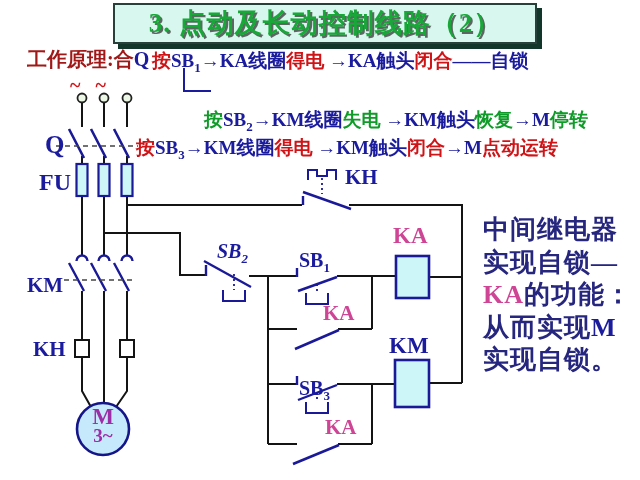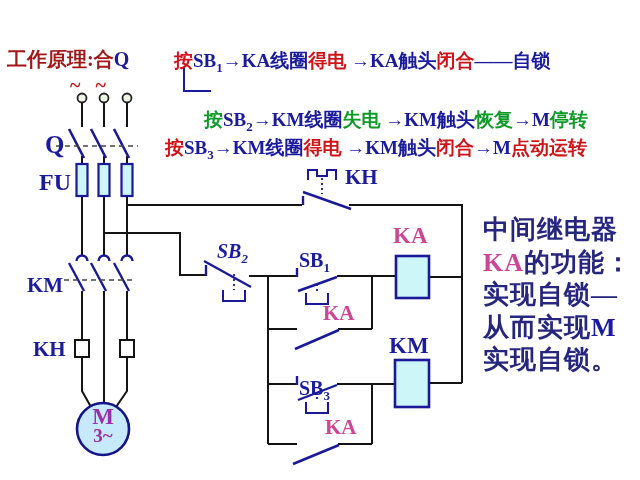--- a/index.html
+++ b/index.html
@@ -8,21 +8,21 @@
   svg{position:absolute;left:0;top:0;z-index:1;}
   .lbl{position:absolute;z-index:2;font-weight:bold;white-space:nowrap;line-height:1;}
   .navy{color:#1b1b9e;}
   .pink{color:#cf4596;}
   .purple{color:#9c2fa8;}
   
   .seg-navy{color:#1b1b9e;}
   .seg-red{color:#cf1418;}
   .seg-green{color:#0f9b28;}
   .seg-pink{color:#cf4596;}
-  .seg-maroon{color:#a01818;}
+  .seg-maroon{color:#a01818;margin-left:20px;}
   .seg-note{color:#26267f;}
   .title-box{position:absolute;left:113px;top:3px;width:420px;height:37px;z-index:3;
     background:#d8f7ef;border:2px solid #27403a;box-shadow:5px 5px 0 #12372a;
     text-align:center;line-height:36px;font-size:27px;font-weight:bold;color:#18a838;
     text-shadow:2px 2px 0 rgba(40,40,40,0.7);letter-spacing:1px;}
   .formula{position:absolute;z-index:2;font-size:19px;font-weight:bold;white-space:nowrap;}
   .formula sub{font-size:13px;}
   .connector{position:absolute;left:183px;top:68px;width:26px;height:22px;z-index:2;
     border-left:2.5px solid #1b1b9e;border-bottom:2.5px solid #1b1b9e;}
   .note{position:absolute;left:483px;top:214px;width:157px;z-index:2;
@@ -135,31 +135,32 @@
     </g>
 
     <g>
       <rect x="396" y="256" width="33" height="42" fill="#cdf6f9" stroke="#1a1a99" stroke-width="2.6"></rect>
     </g>
     <g>
       <rect x="395" y="360" width="34" height="47" fill="#cdf6f9" stroke="#1a1a99" stroke-width="2.6"></rect>
     </g>
   </svg>
 
+  <div class="title-box">3. 点动及长动控制线路（2）</div>
 
   <div class="formula" style="left:7px;top:46px;font-size:20px;"><span class="seg-maroon">工作原理:合</span><span class="seg-navy">Q</span></div>
-  <div class="formula" style="left:152px;top:48px;margin-left:22px;"><span class="seg-red">按</span><span class="seg-navy">SB</span><sub class="seg-navy">1</sub><span class="seg-navy">→KA线圈</span><span class="seg-red">得电</span><span class="seg-navy"> →KA触头</span><span class="seg-red">闭合</span><span class="seg-navy">——自锁</span></div>
+  <div class="formula" style="left:152px;top:48px;"><span class="seg-red">按</span><span class="seg-navy">SB</span><sub class="seg-navy">1</sub><span class="seg-navy">→KA线圈</span><span class="seg-red">得电</span><span class="seg-navy"> →KA触头</span><span class="seg-red">闭合</span><span class="seg-navy">——自锁</span></div>
   <div class="connector"></div>
   <div class="formula" style="left:164px;top:107px;margin-left:40px;"><span class="seg-green">按</span><span class="seg-navy">SB</span><sub class="seg-navy">2</sub><span class="seg-navy">→KM线圈</span><span class="seg-green">失电</span><span class="seg-navy"> →KM触头</span><span class="seg-green">恢复</span><span class="seg-navy">→M</span><span class="seg-green">停转</span></div>
-  <div class="formula" style="left:165px;top:135px;"><span class="seg-red">按</span><span class="seg-navy">SB</span><sub class="seg-navy">3</sub><span class="seg-navy">→KM线圈</span><span class="seg-red">得电</span><span class="seg-navy"> →KM触头</span><span class="seg-red">闭合</span><span class="seg-navy">→M</span><span class="seg-red">点动运转</span></div>
+  <div class="formula" style="left:136px;top:135px;"><span class="seg-red">按</span><span class="seg-navy">SB</span><sub class="seg-navy">3</sub><span class="seg-navy">→KM线圈</span><span class="seg-red">得电</span><span class="seg-navy"> →KM触头</span><span class="seg-red">闭合</span><span class="seg-navy">→M</span><span class="seg-red">点动运转</span></div>
 
   <div class="note">
     <div><span class="seg-note">中间继电器</span></div>
+    <div><span class="seg-note">实现自锁—</span></div>
     <div><span class="seg-pink">KA</span><span class="seg-note">的功能：</span></div>
-    <div><span class="seg-note">实现自锁—</span></div>
     <div><span class="seg-note">从而实现</span><span class="seg-navy">M</span></div>
     <div><span class="seg-note">实现自锁。</span></div>
   </div>
 
   <div class="tildes">~ ~</div>
   <div class="lbl navy" style="left:45px;top:132px;font-size:25px;">Q</div>
   <div class="lbl navy" style="left:39px;top:170px;font-size:24px;">FU</div>
   <div class="lbl navy" style="left:27px;top:275px;font-size:21px;">KM</div>
   <div class="lbl navy" style="left:33px;top:339px;font-size:21px;">KH</div>
 

